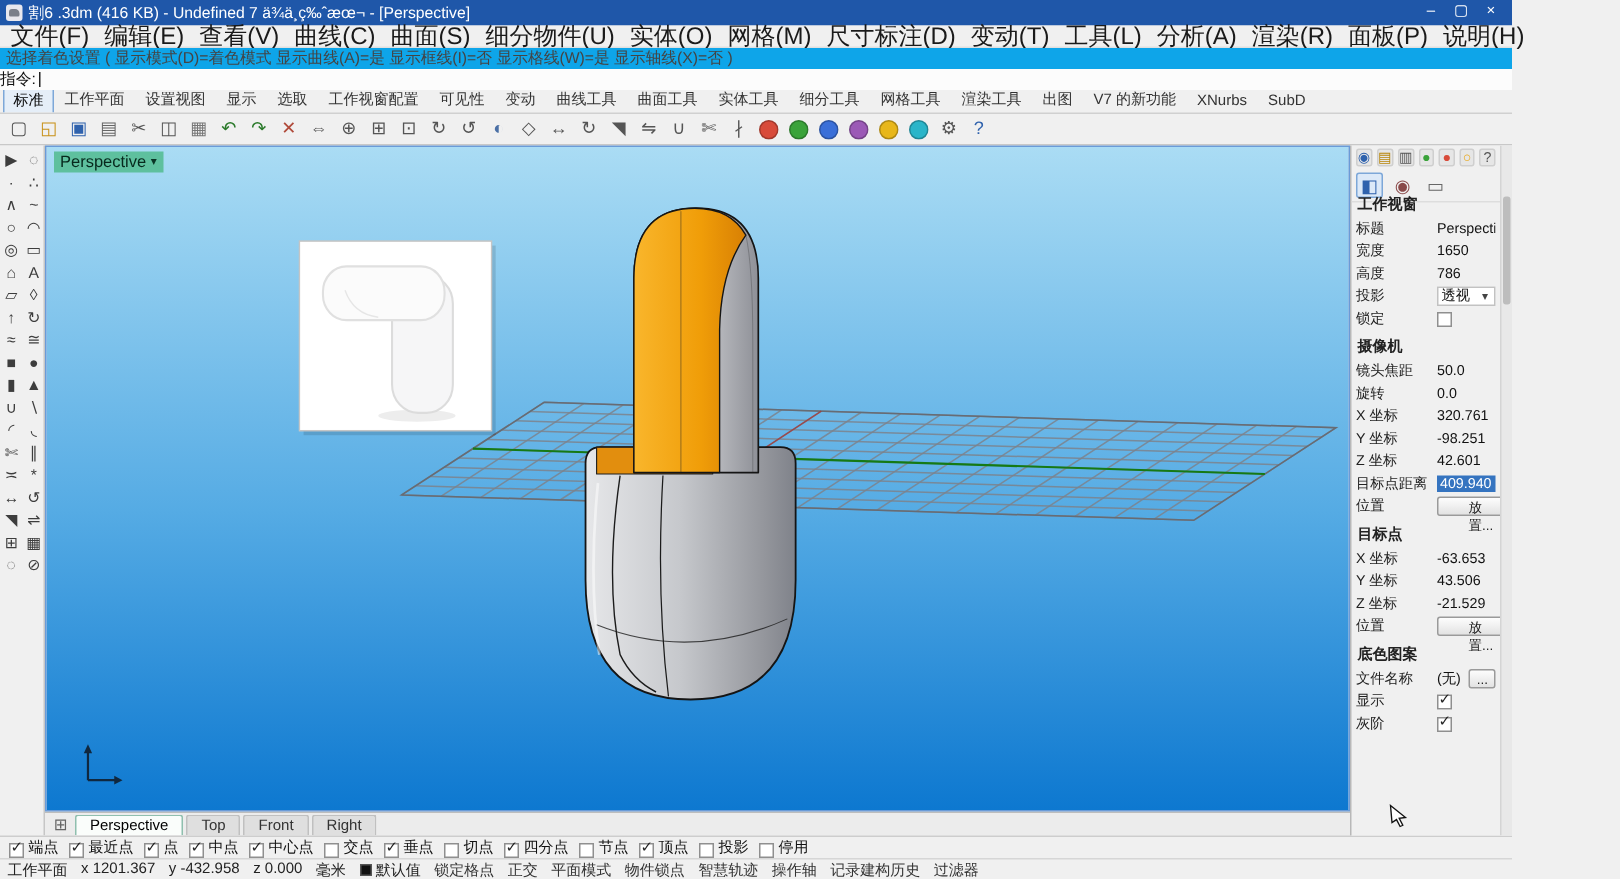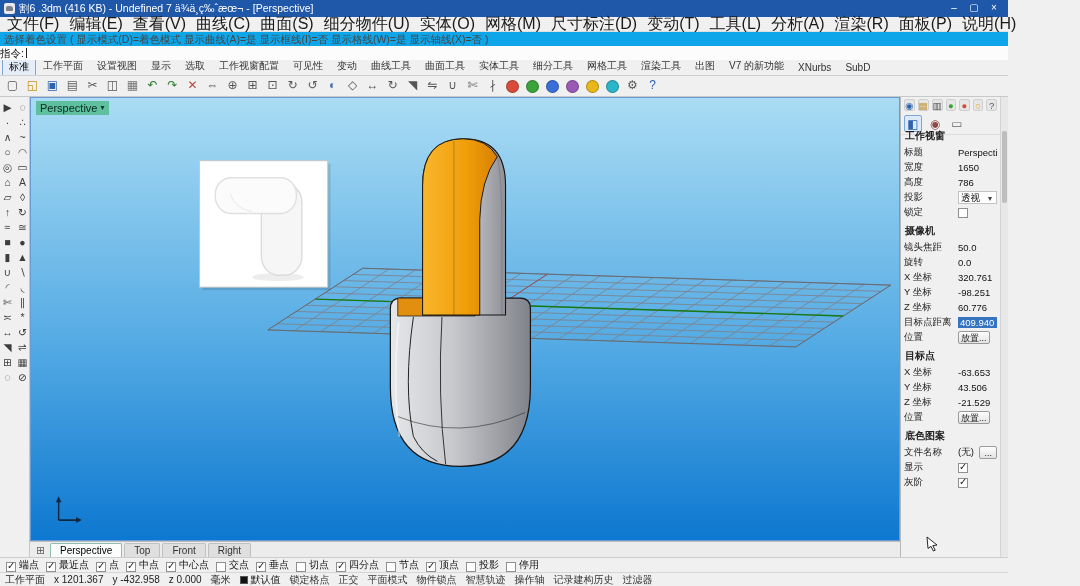--- a/index.html
+++ b/index.html
@@ -46,24 +46,24 @@
   .ptabs{display:flex;gap:3px;padding:2px 3px;height:16px;align-items:center;}
   .ptab-icon{width:12px;height:12px;line-height:12px;text-align:center;font-size:9.5px;border-radius:2px;background:#e6e6e6;border:1px solid #cfcfcf;}
   .psubtabs{display:flex;gap:4px;padding:2px 3px;height:22px;align-items:center;border-bottom:1px solid #ddd;}
   .psub-icon{width:18px;height:17px;line-height:16px;text-align:center;font-size:12px;border:1px solid transparent;border-radius:2px;}
   .psub-icon.active{background:#dce9f8;border-color:#7da7d8;}
   .phead{font-weight:bold;font-size:10px;color:#222;padding:4px 4px 2px;}
   .prow{display:flex;align-items:center;height:15px;padding:0 3px;gap:2px;}
   .plabel{flex:none;width:52px;color:#222;white-space:nowrap;overflow:hidden;}
   .pval{flex:1;color:#111;white-space:nowrap;overflow:hidden;}
   .pval.sel{background:#3574c0;color:#fff;padding:0 2px;}
-  .pselect{flex:1;display:flex;align-items:flex-start;justify-content:space-between;background:#fff;border:1px solid #c2c2c2;height:13px;padding:0 2px;}
+  .pselect{flex:1;display:flex;align-items:center;justify-content:space-between;background:#fff;border:1px solid #c2c2c2;height:13px;padding:0 2px;}
   .dd{width:8px;text-align:center;color:#444;}
   .dd::after{content:"▾";font-size:8px;}
-  .pbtn{background:linear-gradient(#fdfdfd,#e2e2e2);border:1px solid #9a9a9a;border-radius:2px;font-size:9px;height:13px;line-height:12px;padding:0 2px;color:#222;}
+  .pbtn{background:linear-gradient(#fdfdfd,#e2e2e2);border:1px solid #9a9a9a;border-radius:2px;font-size:9px;height:13px;line-height:12px;padding:0 20px;color:#222;}
   .pbtn.browse{padding:0 4px;flex:none;}
   .pcheck{position:relative;flex:none;width:10px;height:10px;background:#fff;border:1px solid #8f8f8f;}
   .pcheck.on::after{content:"✓";position:absolute;left:0;top:-3px;font-size:10px;color:#222;}
   .rp-scroll{position:absolute;top:0;bottom:0;right:0;width:8px;background:#e8e8e8;border-left:1px solid #d4d4d4;}
   .rp-thumb{position:absolute;top:34px;left:1px;width:5px;height:72px;background:#bdbdbd;border-radius:2px;}
   
   .osnap-row{flex:none;height:15px;background:#f0f0f0;border-top:1px solid #cdcdcd;display:flex;align-items:center;padding:0 6px;font-size:10px;overflow:hidden;}
   .osnap-item{display:inline-flex;align-items:flex-end;gap:3px;margin-right:7px;white-space:nowrap;}
   .statusbar{flex:none;height:14px;background:#f0f0f0;border-top:1px solid #d6d6d6;display:flex;align-items:center;padding:0 5px;font-size:10px;gap:9px;overflow:hidden;color:#222;}
   .layer-seg{display:inline-flex;align-items:center;gap:3px;}
@@ -353,21 +353,21 @@
         <div class="prow">
           <span class="plabel">X 坐标</span>
           <span class="pval">320.761</span>
         </div>
         <div class="prow">
           <span class="plabel">Y 坐标</span>
           <span class="pval">-98.251</span>
         </div>
         <div class="prow">
           <span class="plabel">Z 坐标</span>
-          <span class="pval">60.776</span>
+          <span class="pval">42.601</span>
         </div>
         <div class="prow">
           <span class="plabel">目标点距离</span>
           <span class="pval sel">409.940</span>
         </div>
         <div class="prow">
           <span class="plabel">位置</span>
           <span class="pbtn">放置...</span>
         </div>
 

